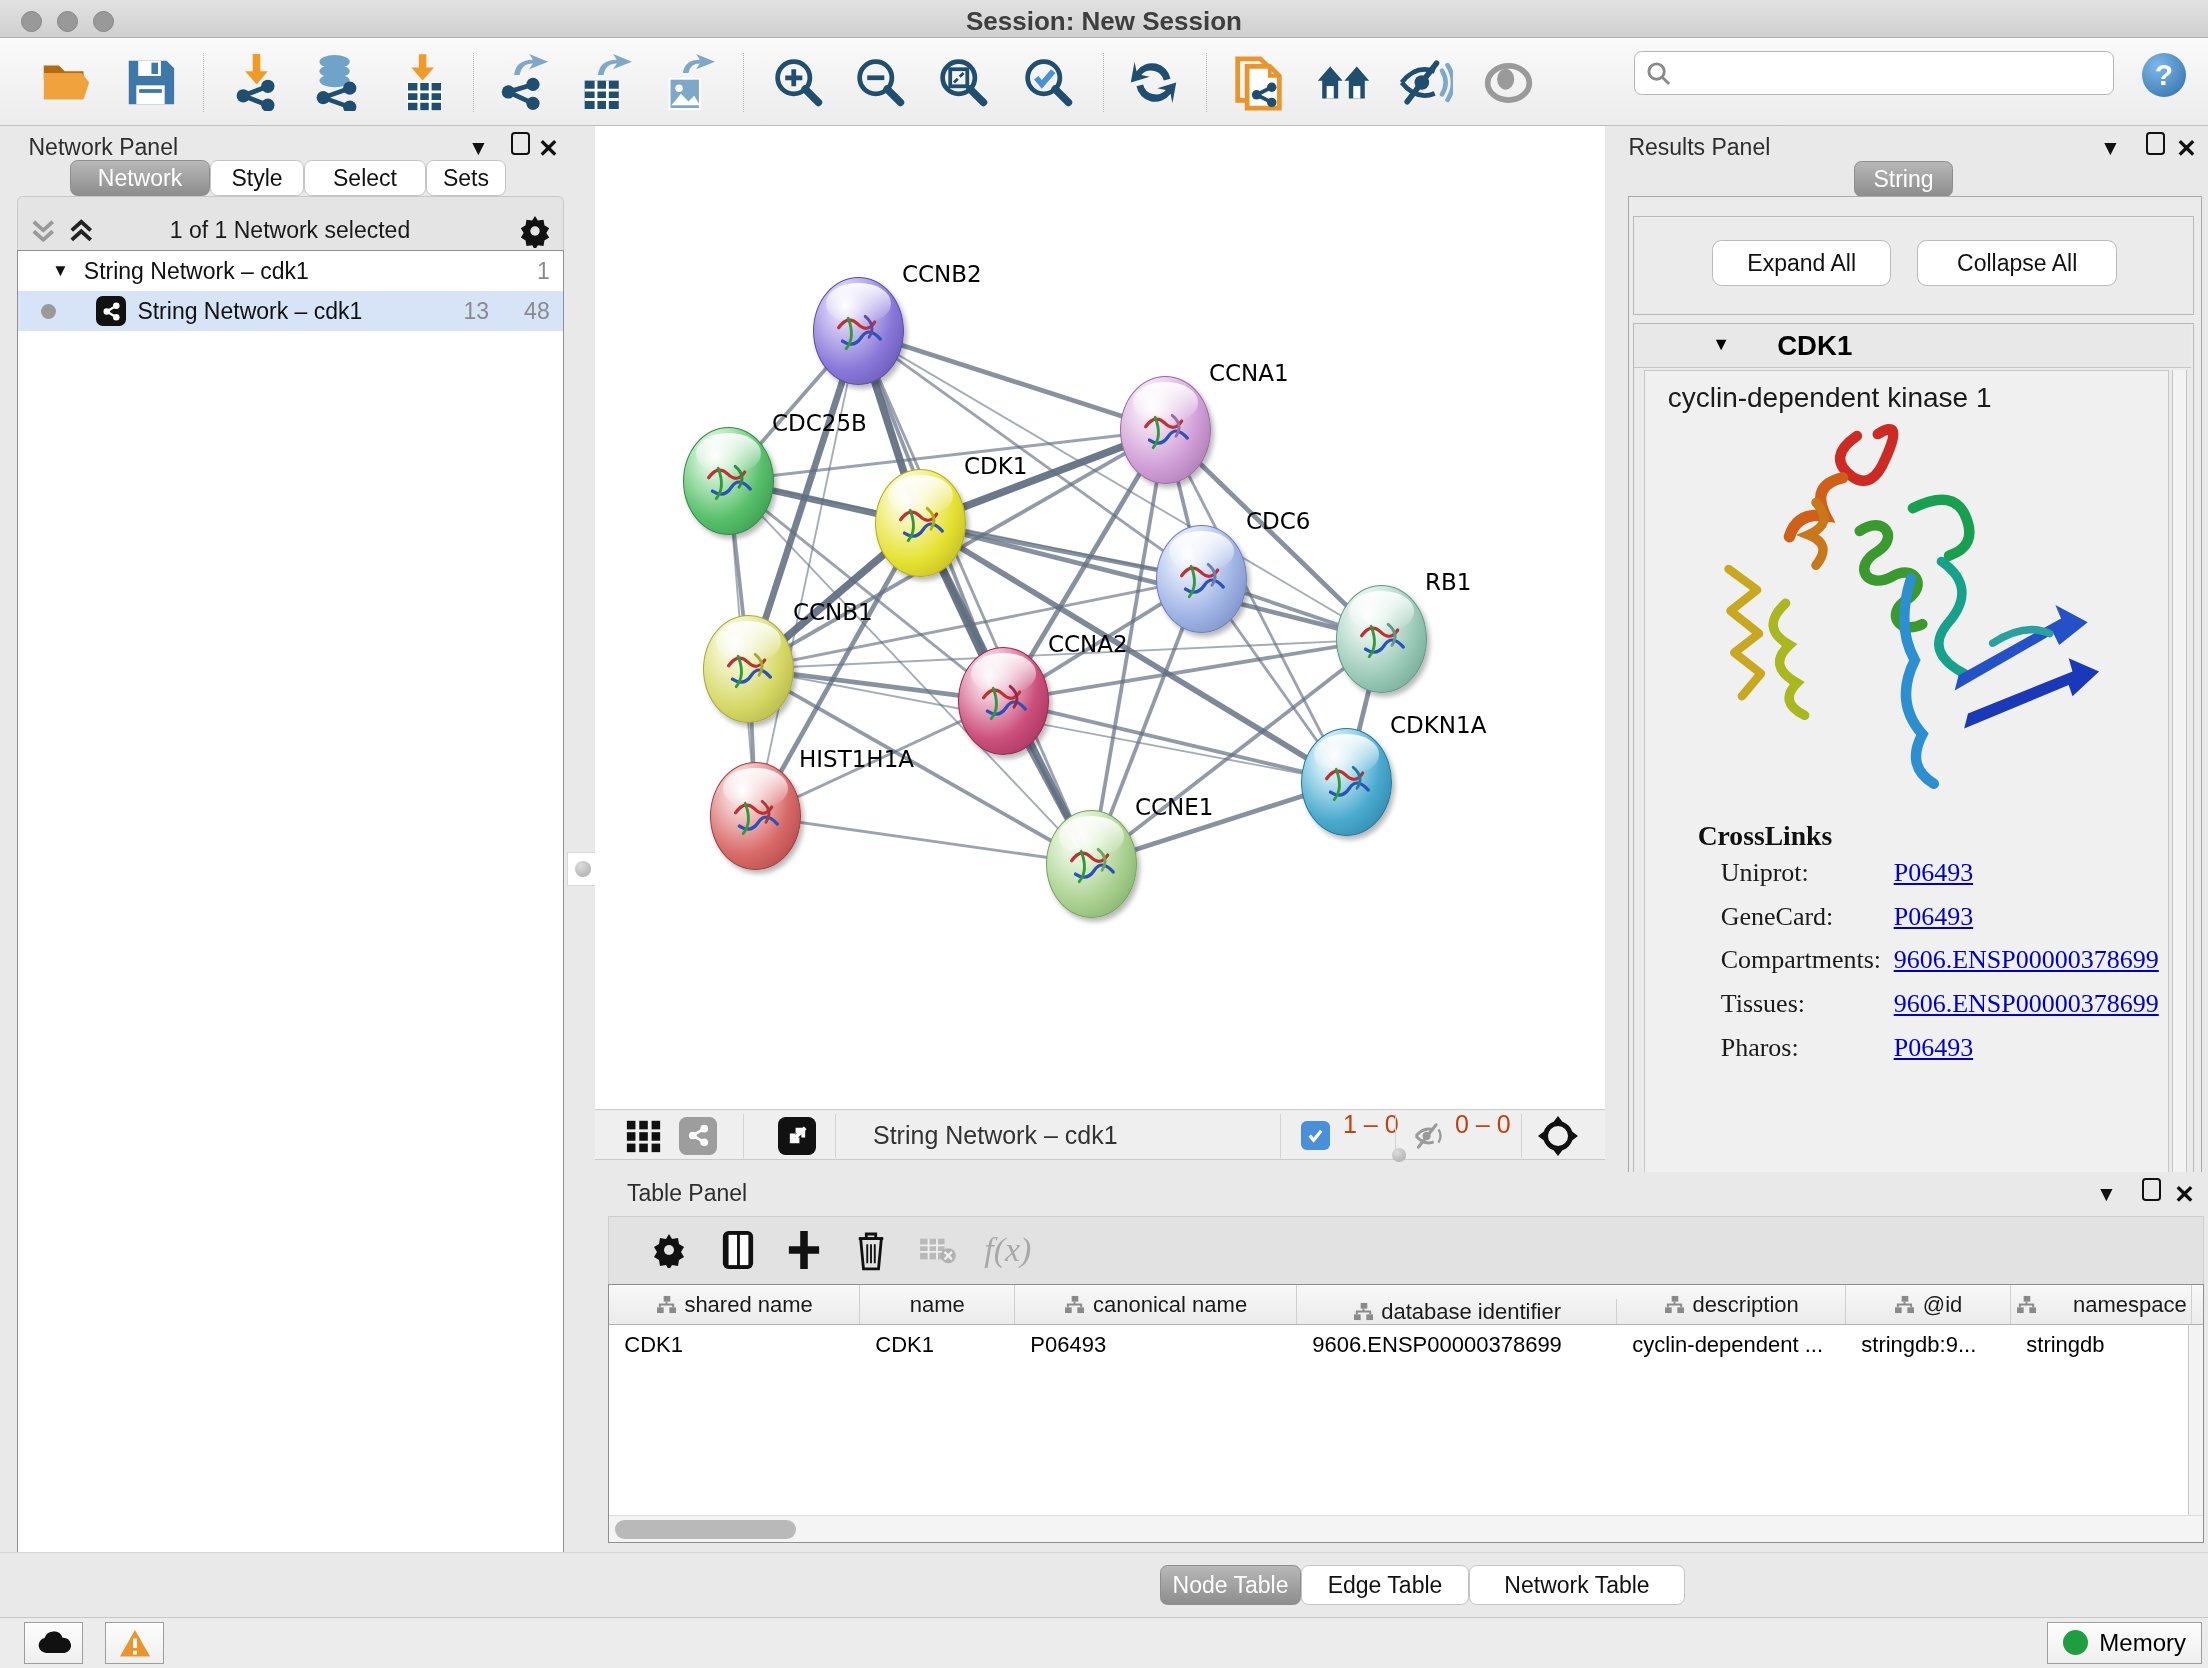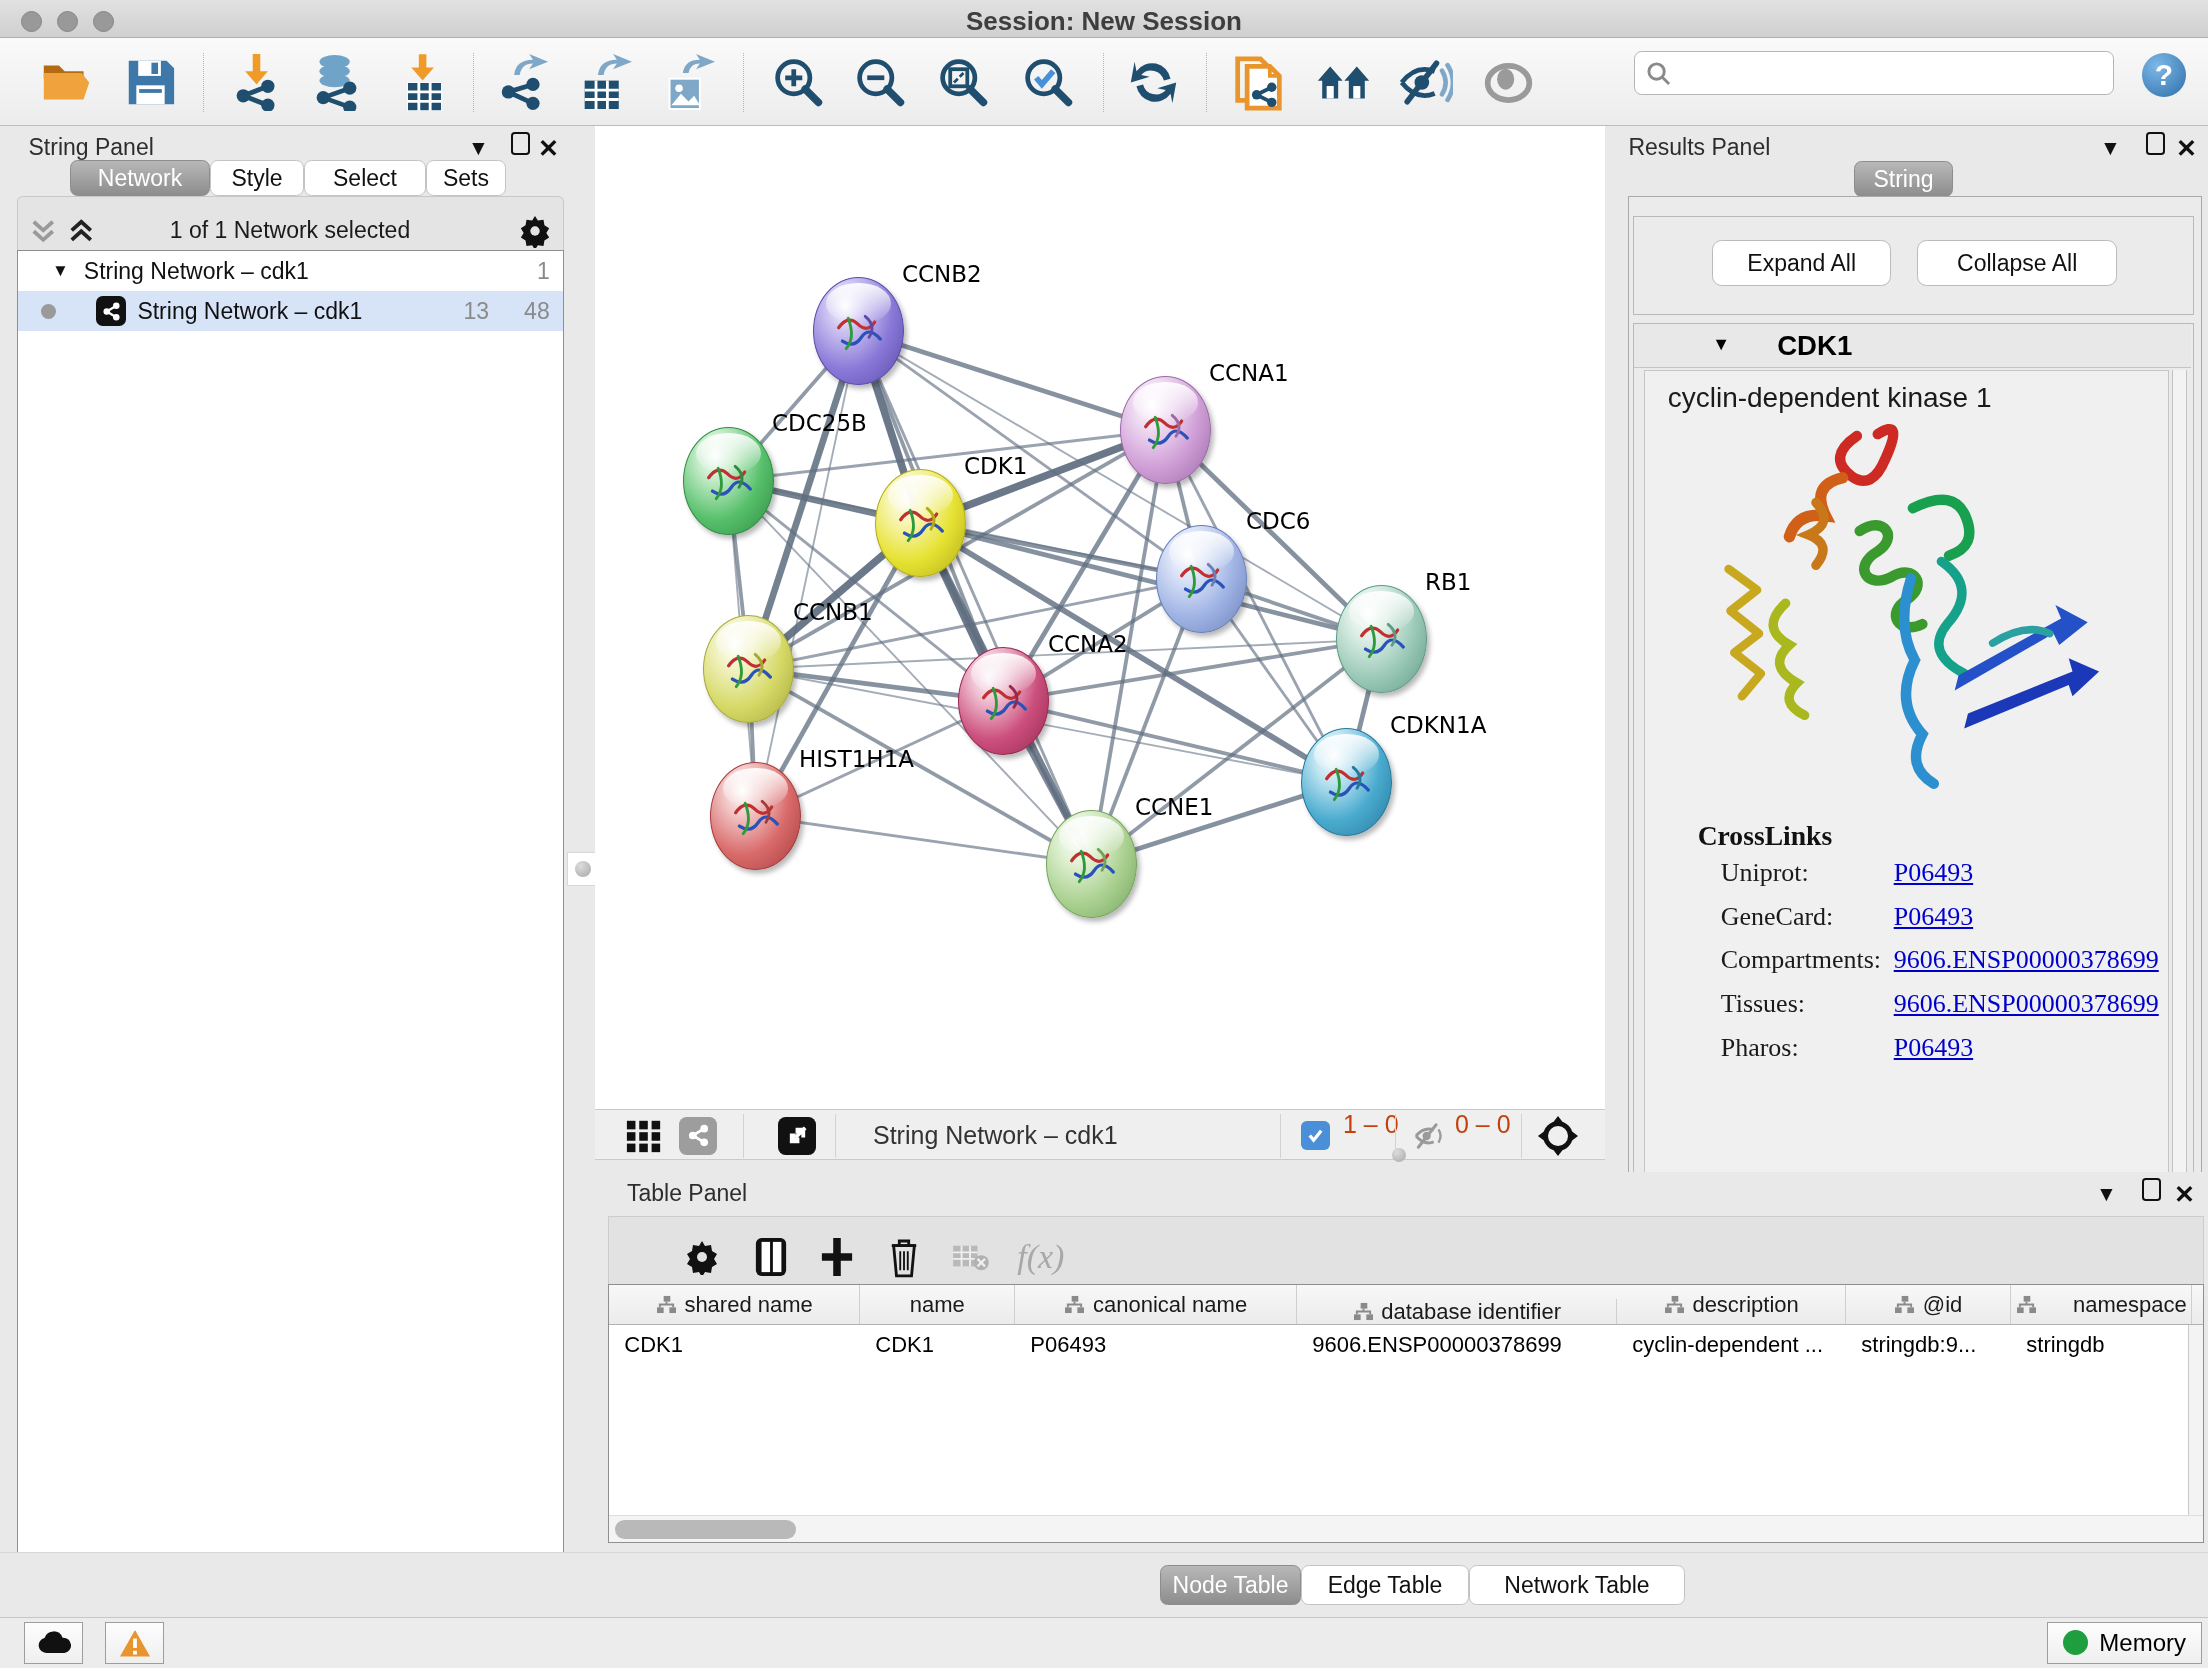--- a/index.html
+++ b/index.html
@@ -60,21 +60,21 @@
   #rp-section { left:3.8px; top:126px; width:561px; height:904px; border:1.9px solid #b9b9b9; }
   #rp-subbox { left:9.5px; top:46px; width:525px; height:846px; background:#f0f0f0; border:1px solid #c5c5c5; }
   .serif { font-family:"Liberation Serif",serif; }
   .xl-label { position:absolute; font-size:26px; color:#1a1a1a; }
   .xl-link { position:absolute; font-size:26px; color:#0000cc; text-decoration:underline; }
   #rp-scroll { left:538px; top:46px; width:15px; height:846px; background:#f3f3f3; border-left:1px solid #c2c2c2; border-right:1px solid #c2c2c2; }
 
   
   #table-panel { left:595px; top:1172px; width:1613px; height:380px; background:#e9e9e9; }
   #tp-toolbar { left:13.3px; top:44px; width:1596px; height:68px; background:#e2e2e2; border:1px solid #cdcdcd; border-bottom:none; }
-  .tpi { position:absolute; top:14px; width:51px; height:51px; display:flex; align-items:center; justify-content:center;margin-left:33px; }
+  .tpi { position:absolute; top:7px; width:51px; height:51px; display:flex; align-items:center; justify-content:center; }
   #tp-tablebox { left:13.3px; top:112px; width:1596px; height:259px; background:#fff; border:1.9px solid #8f8f8f; }
   #tp-header { display:flex; height:40px; background:linear-gradient(#f8f8f8,#ebebeb); border-bottom:1.9px solid #b2b2b2; }
   .th { display:flex; align-items:center; justify-content:center; gap:7.6px; font-size:22px; color:#1a1a1a; border-right:1px solid #cfcfcf; overflow:hidden; white-space:nowrap; flex:none; }
   #tp-row { display:flex; height:40px; }
   .td { font-size:22px; color:#000; padding-left:15px; display:flex; align-items:center; overflow:hidden; white-space:nowrap; flex:none; }
   #tp-hscroll { position:absolute; left:0; bottom:0; width:100%; height:27px; background:#f4f4f4; border-top:1px solid #ddd; }
   #tp-hthumb { position:absolute; left:5.7px; top:3.8px; width:181px; height:19px; border-radius:9.5px; background:#b9b9b9; }
   #tp-vscroll { position:absolute; right:0; top:40px; bottom:27px; width:15px; background:#f3f3f3; border-left:1px solid #c9c9c9; }
 
   
@@ -255,21 +255,21 @@
     <svg width="25" height="25" viewBox="0 0 26 26">
         <circle cx="11" cy="11" r="8" fill="none" stroke="#8a8a8a" stroke-width="3"></circle>
         <path d="M17 17l7 7" stroke="#8a8a8a" stroke-width="3"></path>
       </svg>
     <input style="border: none; outline: none; flex: 1 1 0%; font-size: 23px; background: transparent; padding-left: 9.5px;" placeholder="">
   </div>
   <div id="help-btn" class="abs">?</div>
 </div>
 
 <div id="control-panel" class="abs">
-  <div class="abs panel-title" style="left:28.5px; top:7.6px">String Panel</div>
+  <div class="abs panel-title" style="left:28.5px; top:7.6px">Network Panel</div>
   <div class="panel-ctl" style="left:468px; top:9.5px">▼</div>
   <div class="panel-ctl" style="left:511px; top:5.7px"><span class="float-sq"></span></div>
   <div class="panel-ctl" style="left:538px; top:7.6px; font-weight:bold; font-size:25px">✕</div>
 
   <div class="tab sel" style="left:70px; top:34px; width:140px; border-bottom-left-radius:7.6px">Network</div>
   <div class="tab" style="left:210px; top:34px; width:94px">Style</div>
   <div class="tab" style="left:304px; top:34px; width:122px">Select</div>
   <div class="tab" style="left:426px; top:34px; width:80px">Sets</div>
 
   <div class="abs" style="left:17px; top:70px; width:547px; height:1361px; background:#e4e4e4; border:1px solid #c8c8c8; border-radius:5.7px"></div>

